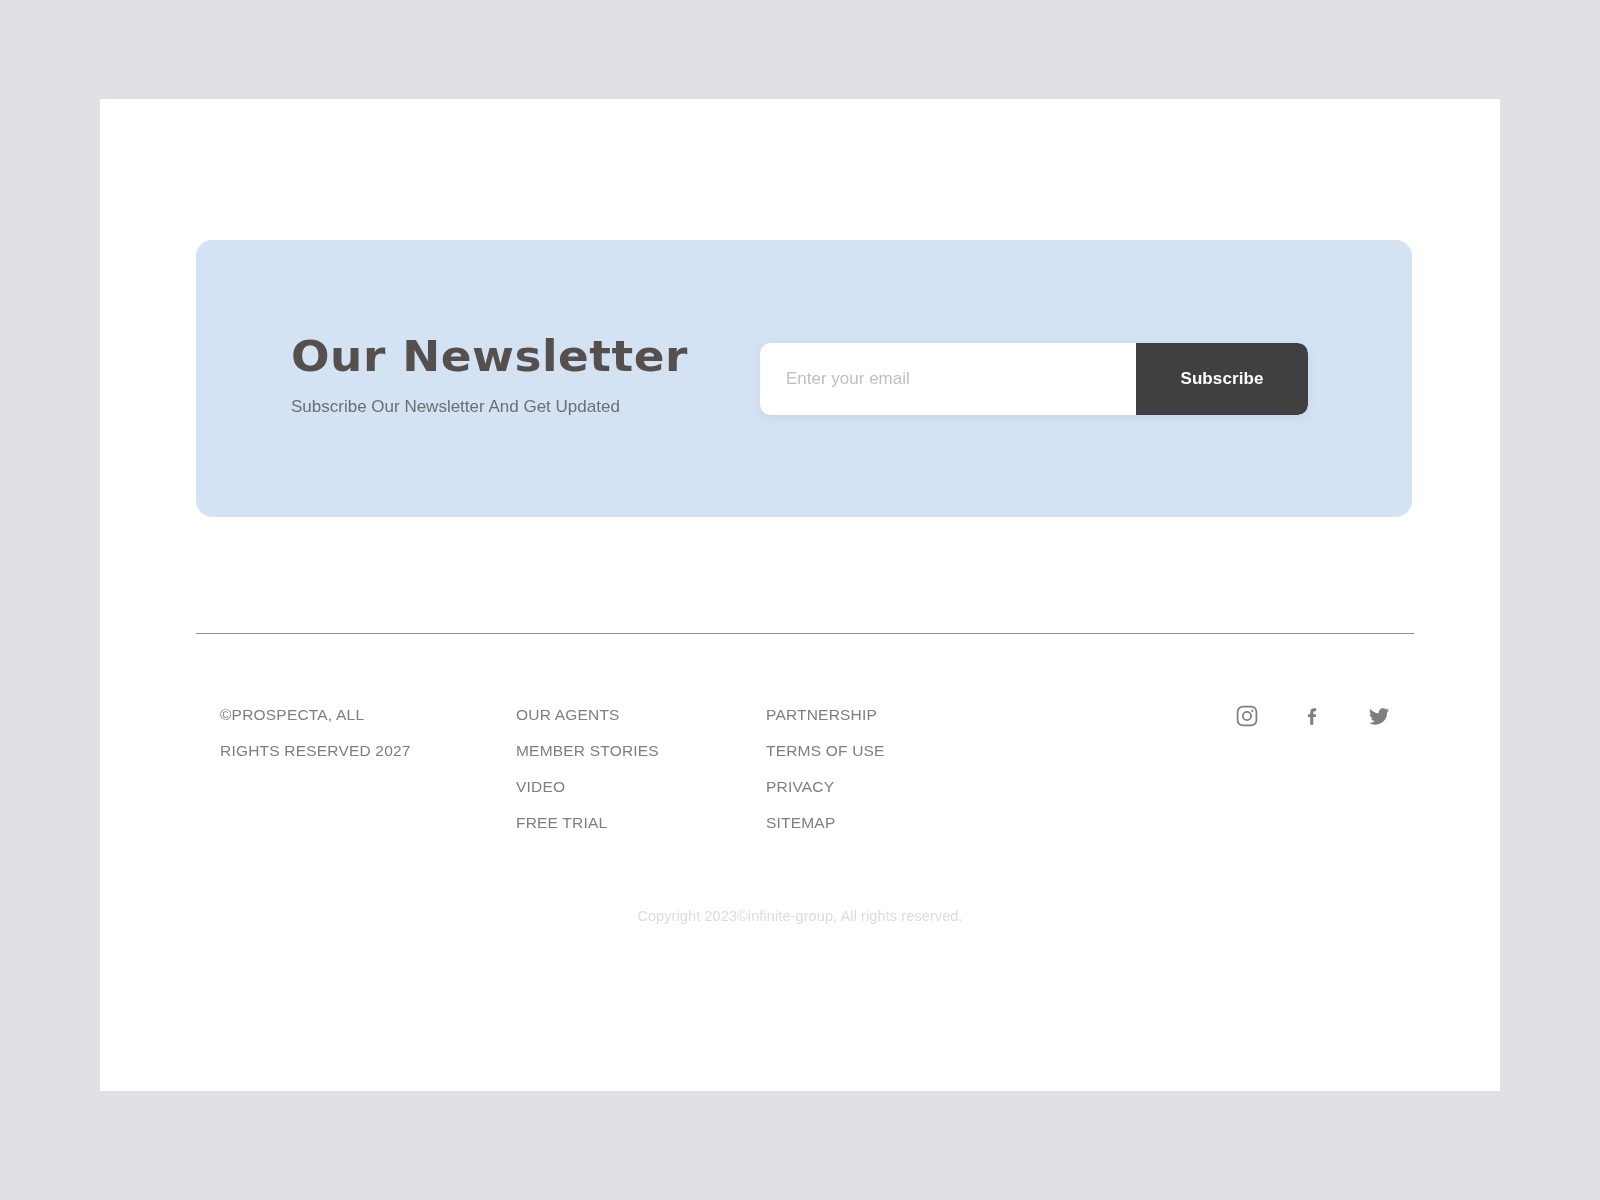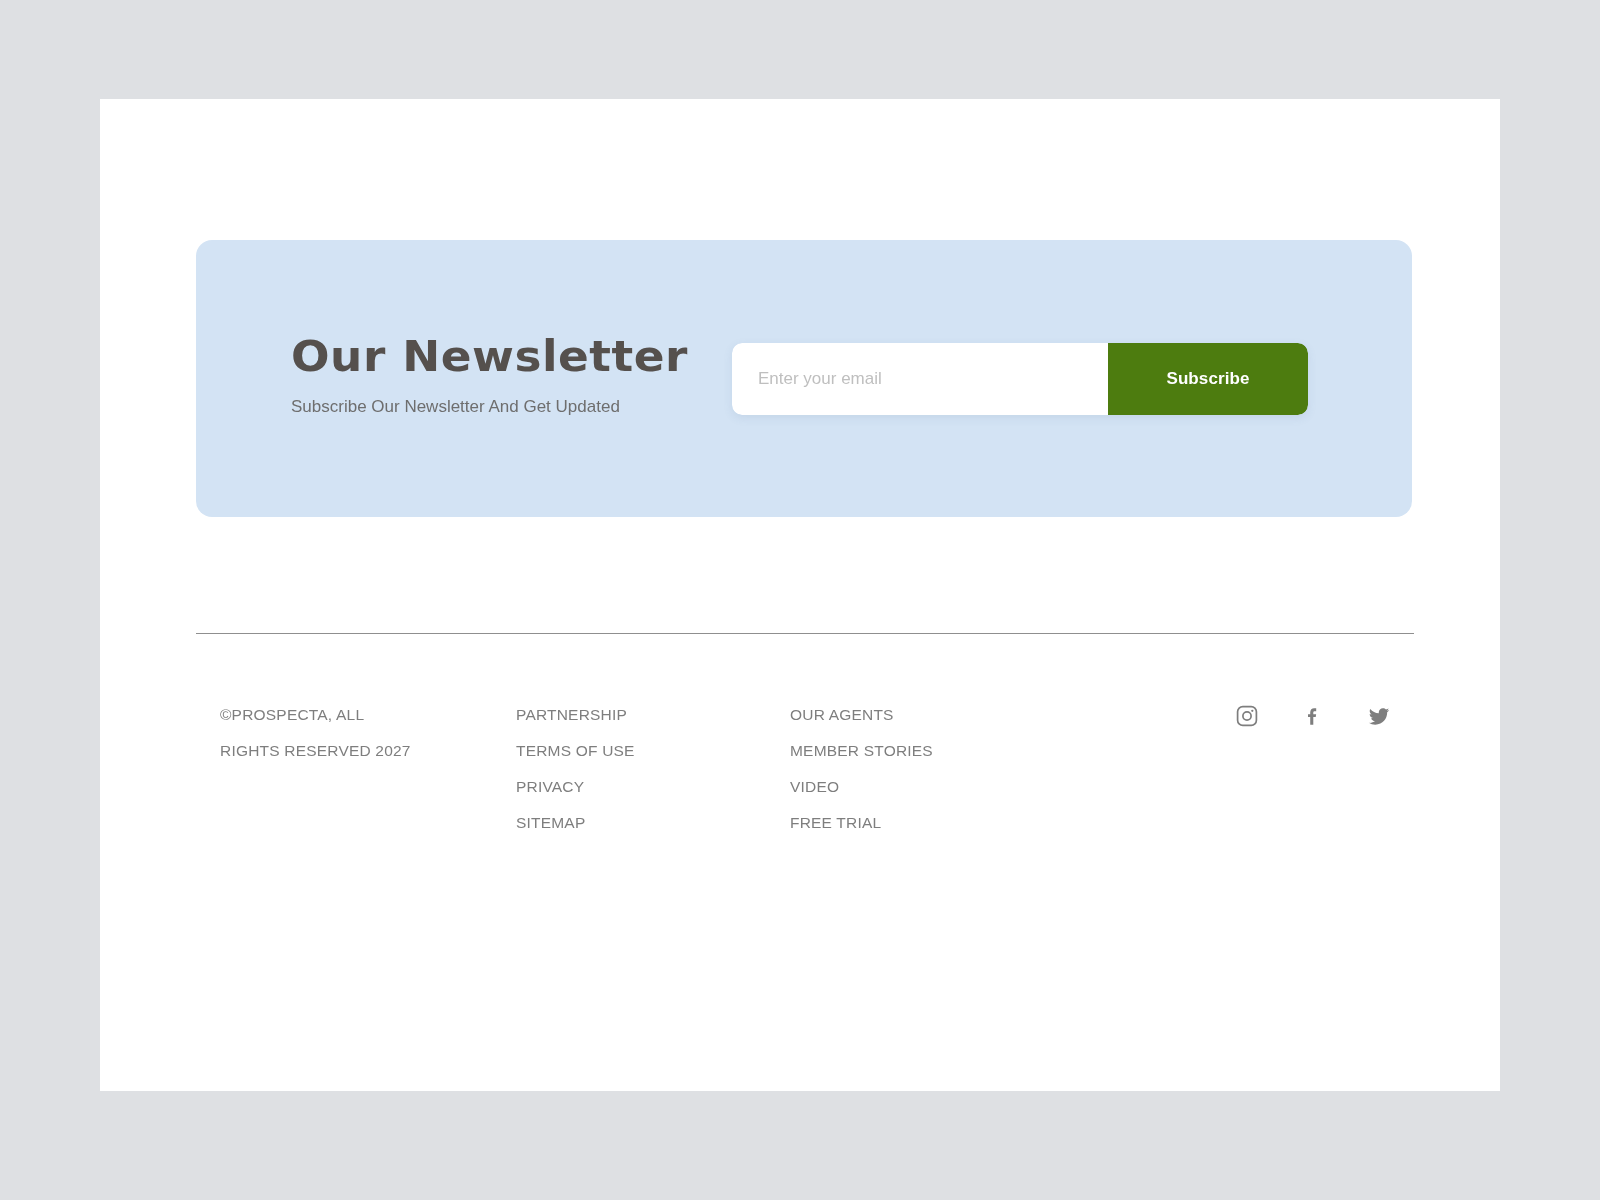--- a/index.html
+++ b/index.html
@@ -96,26 +96,26 @@
     font-size: 17px;
     color: #ef4444;
     border-radius: 10px 0 0 10px;
   }
   .email-input::placeholder {
     color: #bfbfbf;
     opacity: 1;
   }
 
   .subscribe-button {
-    width: 200px;
+    width: 172px;
     height: 72px;
     border: none;
     outline: none;
     cursor: pointer;
-    background: #4d7c0f;
+    background: #404040;
     color: #ffffff;
     font-family: "Liberation Sans", sans-serif;
     font-size: 17px;
     font-weight: 700;
     letter-spacing: 0.1px;
     border-radius: 0 10px 10px 0;
   }
 
   
   .footer-divider {
@@ -241,32 +241,32 @@
   <div class="footer-divider"></div>
 
   <footer class="footer">
 
 
     <div class="footer-col col-legal">
       <span class="footer-static">©PROSPECTA, ALL</span>
       <span class="footer-static">RIGHTS RESERVED 2027</span>
     </div>
 
+    <div class="footer-col col-links-1">
+      <a class="footer-link" href="#">OUR AGENTS</a>
+      <a class="footer-link" href="#">MEMBER STORIES</a>
+      <a class="footer-link" href="#">VIDEO</a>
+      <a class="footer-link" href="#">FREE TRIAL</a>
+    </div>
+
     <div class="footer-col col-links-2">
       <a class="footer-link" href="#">PARTNERSHIP</a>
       <a class="footer-link" href="#">TERMS OF USE</a>
       <a class="footer-link" href="#">PRIVACY</a>
       <a class="footer-link" href="#">SITEMAP</a>
-    </div>
-
-    <div class="footer-col col-links-1">
-      <a class="footer-link" href="#">OUR AGENTS</a>
-      <a class="footer-link" href="#">MEMBER STORIES</a>
-      <a class="footer-link" href="#">VIDEO</a>
-      <a class="footer-link" href="#">FREE TRIAL</a>
     </div>
 
     <div class="social-row">
 
       <span class="social-icon">
         <svg width="24" height="24" viewBox="0 0 24 24" fill="none" stroke="currentColor" stroke-width="1.7" stroke-linecap="round" stroke-linejoin="round">
           <rect x="2.6" y="2.6" width="18.8" height="18.8" rx="5.2"></rect>
           <circle cx="12" cy="12" r="4.1"></circle>
           <circle cx="17.3" cy="6.8" r="1.15" fill="currentColor" stroke="none"></circle>
         </svg>
@@ -280,14 +280,15 @@
 
       <span class="social-icon">
         <svg width="24" height="24" viewBox="0 0 24 24" fill="currentColor">
           <path d="M22.2 6.1c-0.75 0.33-1.55 0.56-2.4 0.66 0.86-0.52 1.52-1.33 1.84-2.3-0.81 0.48-1.7 0.83-2.65 1.02-0.76-0.81-1.85-1.32-3.05-1.32-2.3 0-4.17 1.87-4.17 4.17 0 0.33 0.04 0.65 0.11 0.95-3.47-0.17-6.54-1.84-8.6-4.36-0.36 0.62-0.57 1.33-0.57 2.1 0 1.45 0.74 2.72 1.85 3.47-0.68-0.02-1.33-0.21-1.89-0.52v0.05c0 2.02 1.44 3.71 3.34 4.09-0.35 0.1-0.72 0.15-1.1 0.15-0.27 0-0.53-0.03-0.78-0.07 0.53 1.66 2.07 2.86 3.9 2.9-1.43 1.12-3.23 1.79-5.19 1.79-0.34 0-0.67-0.02-0.99-0.06 1.85 1.19 4.05 1.88 6.41 1.88 7.69 0 11.9-6.37 11.9-11.9l-0.01-0.54c0.82-0.59 1.53-1.33 2.09-2.17z"></path>
         </svg>
       </span>
 
     </div>
   </footer>
 
+  <div class="copyright">Copyright 2023©infinite-group, All rights reserved.</div>
 
 </div>
 
 </body></html>

